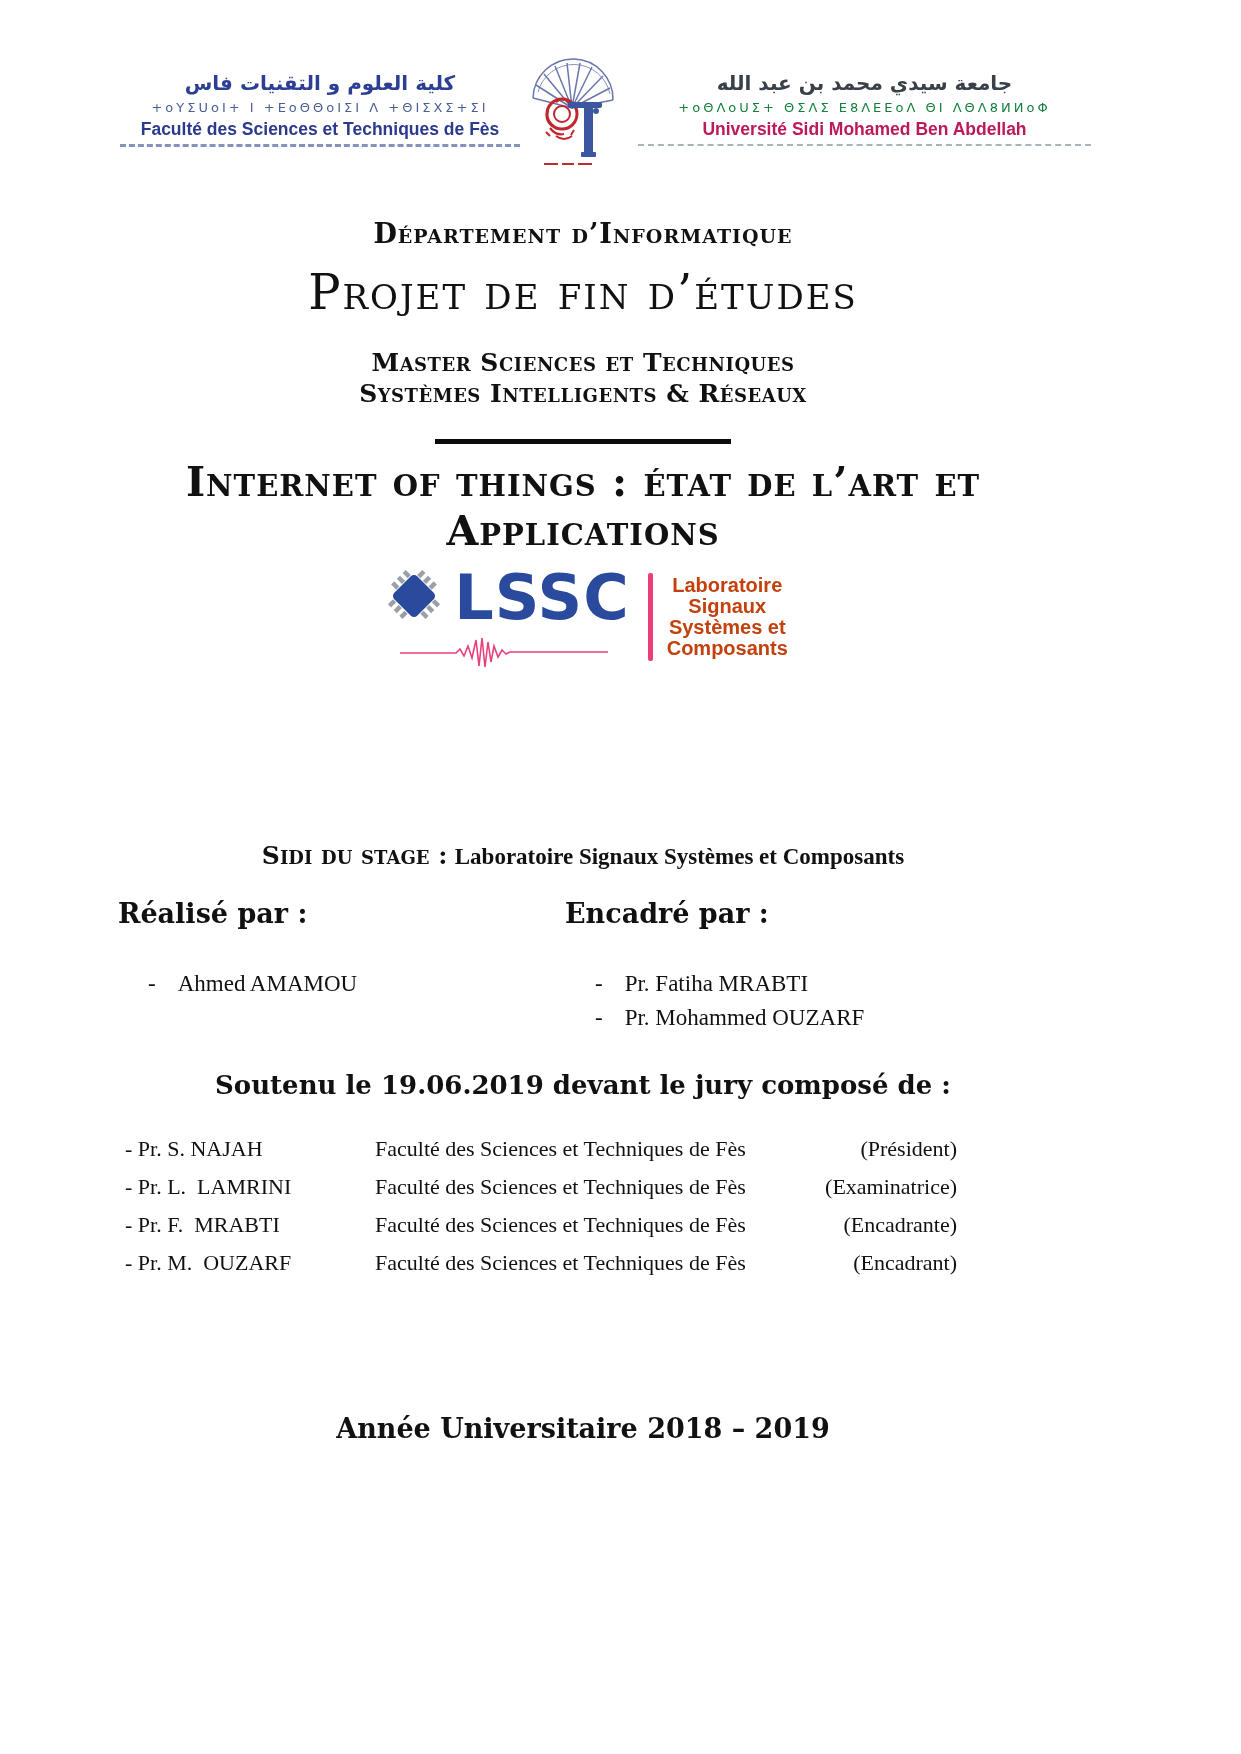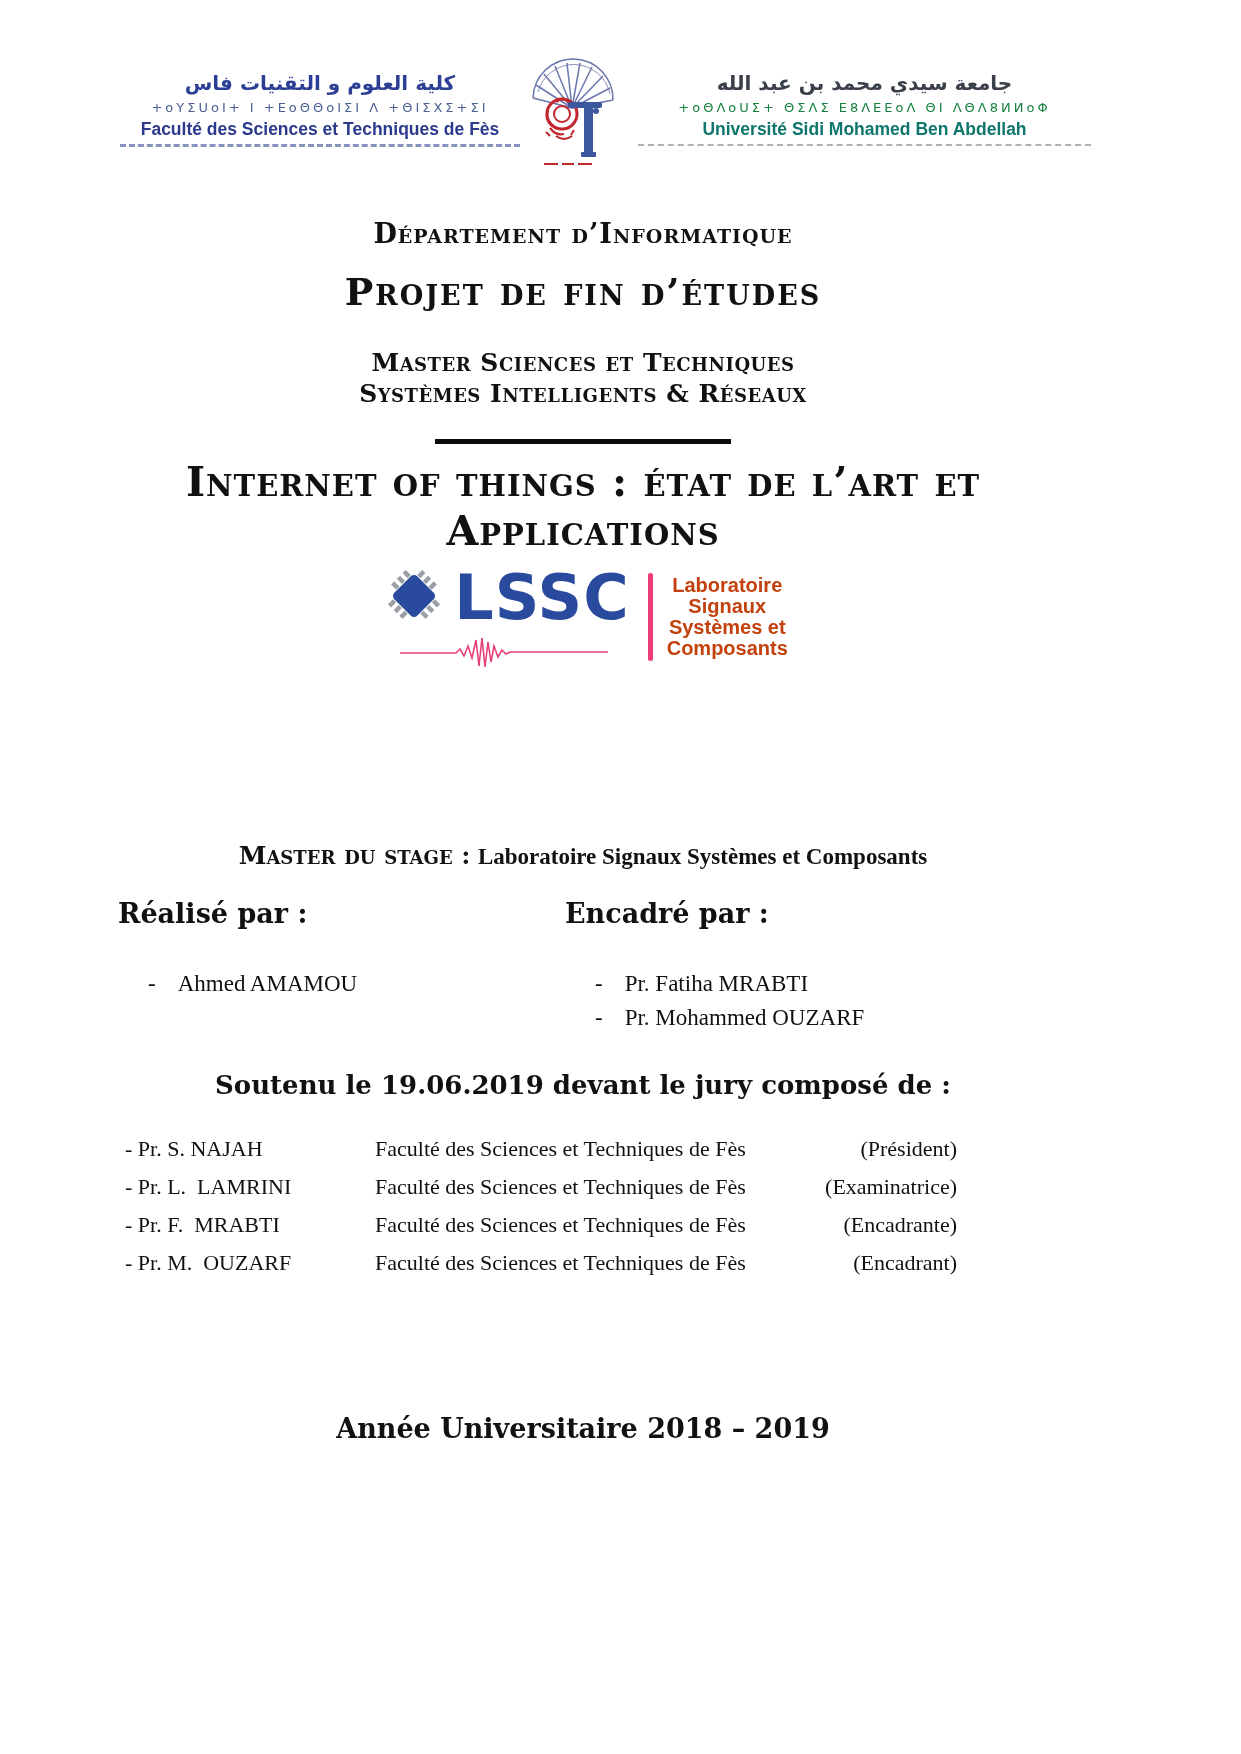--- a/index.html
+++ b/index.html
@@ -45,38 +45,38 @@
   .lh-right .lh-tifinagh { color: #15803d; }
   .lh-latin {
     font-family: "Liberation Sans", sans-serif;
     font-weight: bold;
     font-size: 17.5px;
     line-height: 24px;
     padding-bottom: 3px;
     white-space: nowrap;
   }
   .lh-left .lh-latin { color: #2b3a8c; border-bottom: 3px dashed #8393bd; }
-  .lh-right .lh-latin { color: #0f766e; border-bottom: 2px dashed #aab3b9; }
+  .lh-right .lh-latin { color: #be185d; border-bottom: 2px dashed #aab3b9; }
 
   
   .main { padding: 0 115px 0 40px; text-align: center; }
 
   .dept {
     margin-top: 55px;
     font-variant: small-caps;
     font-weight: bold;
     font-size: 27px;
     line-height: 34px;
     letter-spacing: 1px;
   }
   .doc-type {
     margin-top: 16px;
     font-variant: small-caps;
-    font-weight: bold;
-    font-size: 38px;
+    font-weight: normal;
+    font-size: 48px;
     line-height: 50px;
     letter-spacing: 2px;
   }
   .program {
     margin-top: 30px;
     font-variant: small-caps;
     font-weight: bold;
     font-size: 25px;
     line-height: 31px;
     letter-spacing: 0.5px;
@@ -299,21 +299,21 @@
       <div class="lssc-bar"></div>
       <div class="lssc-lab">
         <div>Laboratoire</div>
         <div>Signaux</div>
         <div>Systèmes et</div>
         <div>Composants</div>
       </div>
     </div>
 
     <div class="stage">
-      <span class="stage-label">Master du stage :</span>
+      <span class="stage-label">Sidi du stage :</span>
       <span class="stage-value">Laboratoire Signaux Systèmes et Composants</span>
     </div>
   </div>
 
   <div class="people">
     <div>
       <div class="people-heading">Réalisé par :</div>
       <div class="people-list">
         <div class="person-item">
           <span>-</span>

